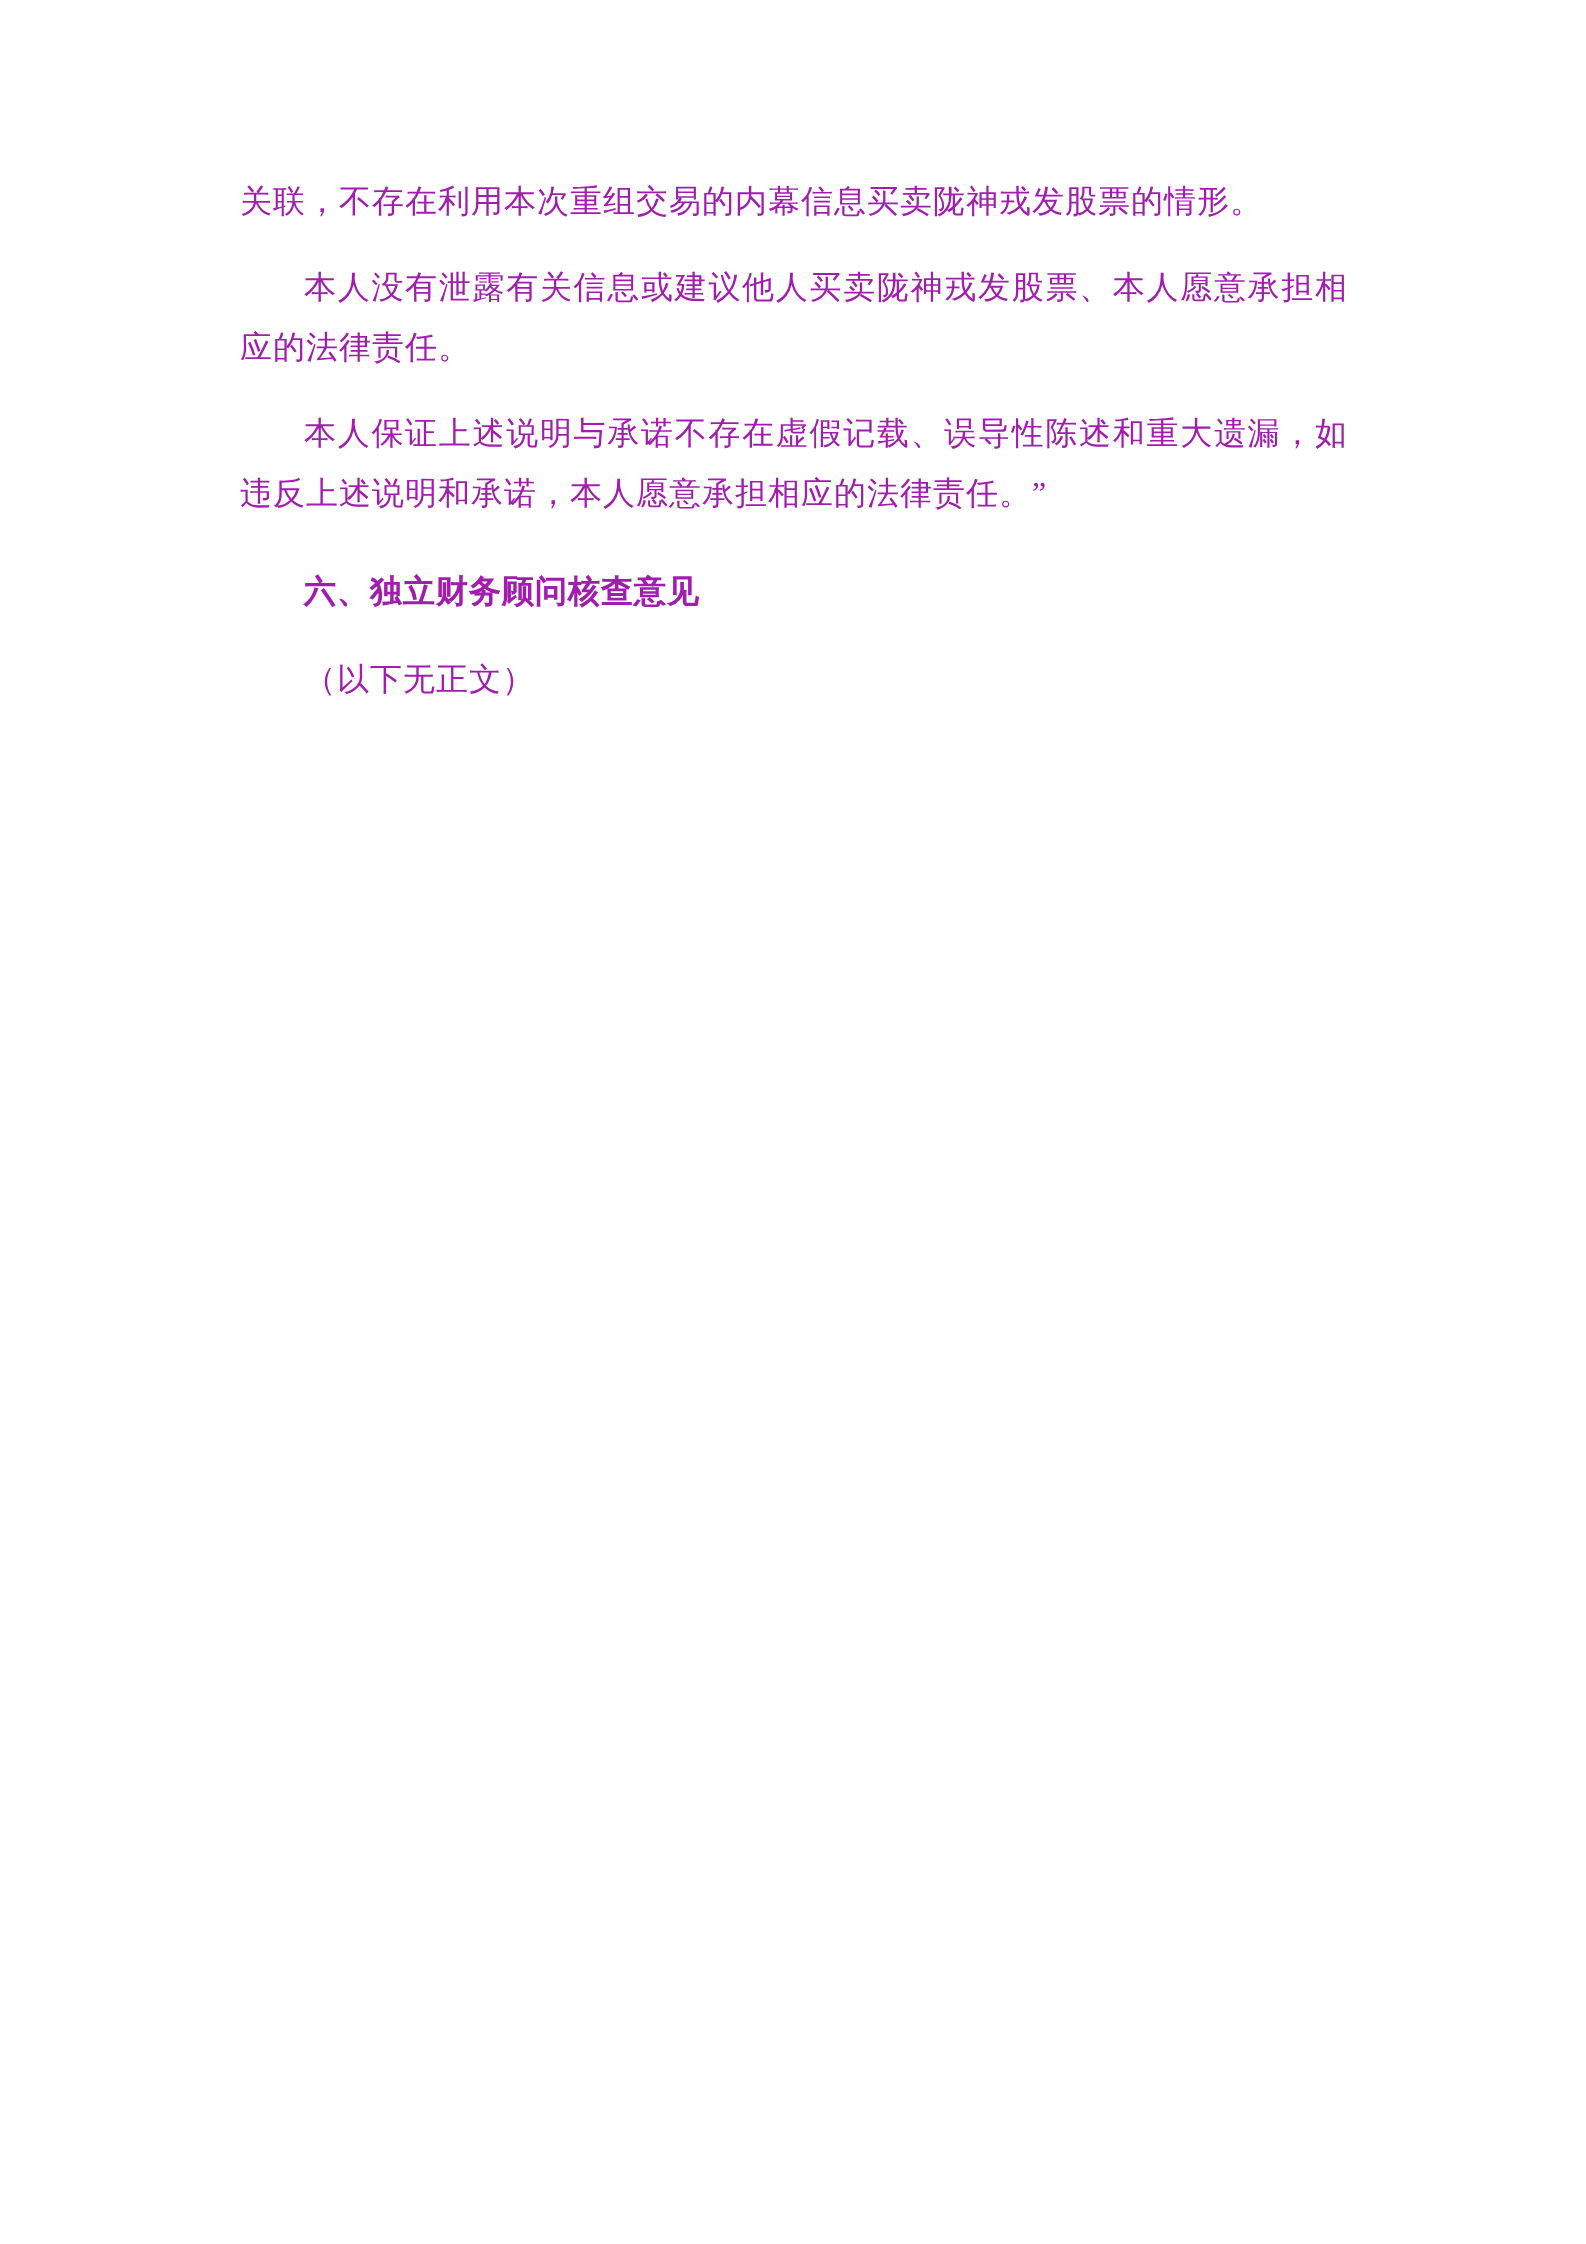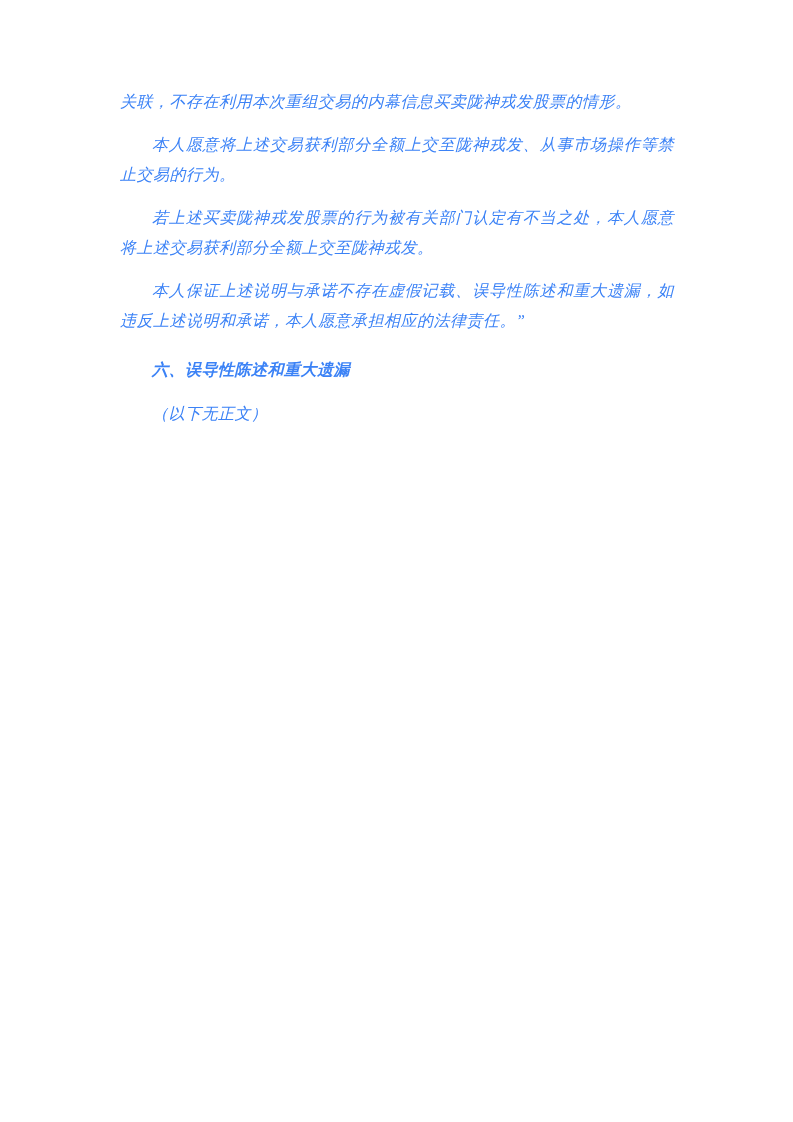--- a/index.html
+++ b/index.html
@@ -7,22 +7,21 @@
     padding: 0;
     background: #ffffff;
   }
   .page {
     position: relative;
     width: 680px;
     height: 1122px;
     background: #ffffff;
     overflow: hidden;
     font-family: "Liberation Serif", "DejaVu Serif", serif;
-    color: #3b82f6;
-    font-style: italic;
+    color: #a21caf;
   }
   .content {
     position: absolute;
     left: 120px;
     top: 87px;
     width: 554px;
   }
   .para {
     font-size: 16px;
     line-height: 30px;
@@ -46,19 +45,18 @@
   .para:last-child {
     margin-bottom: 0;
   }
 </style>
 </head>
 <body>
 
 <div class="page">
   <div class="content" id="doc-content">
       <p class="para body">关联，不存在利用本次重组交易的内幕信息买卖陇神戎发股票的情形。</p>
-      <p class="para body indent">本人愿意将上述交易获利部分全额上交至陇神戎发、从事市场操作等禁止交易的行为。</p>
-      <p class="para body indent">若上述买卖陇神戎发股票的行为被有关部门认定有不当之处，本人愿意将上述交易获利部分全额上交至陇神戎发。</p>
+      <p class="para body indent">本人没有泄露有关信息或建议他人买卖陇神戎发股票、本人愿意承担相应的法律责任。</p>
       <p class="para body indent pre-heading">本人保证上述说明与承诺不存在虚假记载、误导性陈述和重大遗漏，如违反上述说明和承诺，本人愿意承担相应的法律责任。”</p>
-      <p class="para heading indent">六、误导性陈述和重大遗漏</p>
+      <p class="para heading indent">六、独立财务顾问核查意见</p>
       <p class="para body indent">（以下无正文）</p>
     </div>
 </div>
 
 </body></html>

